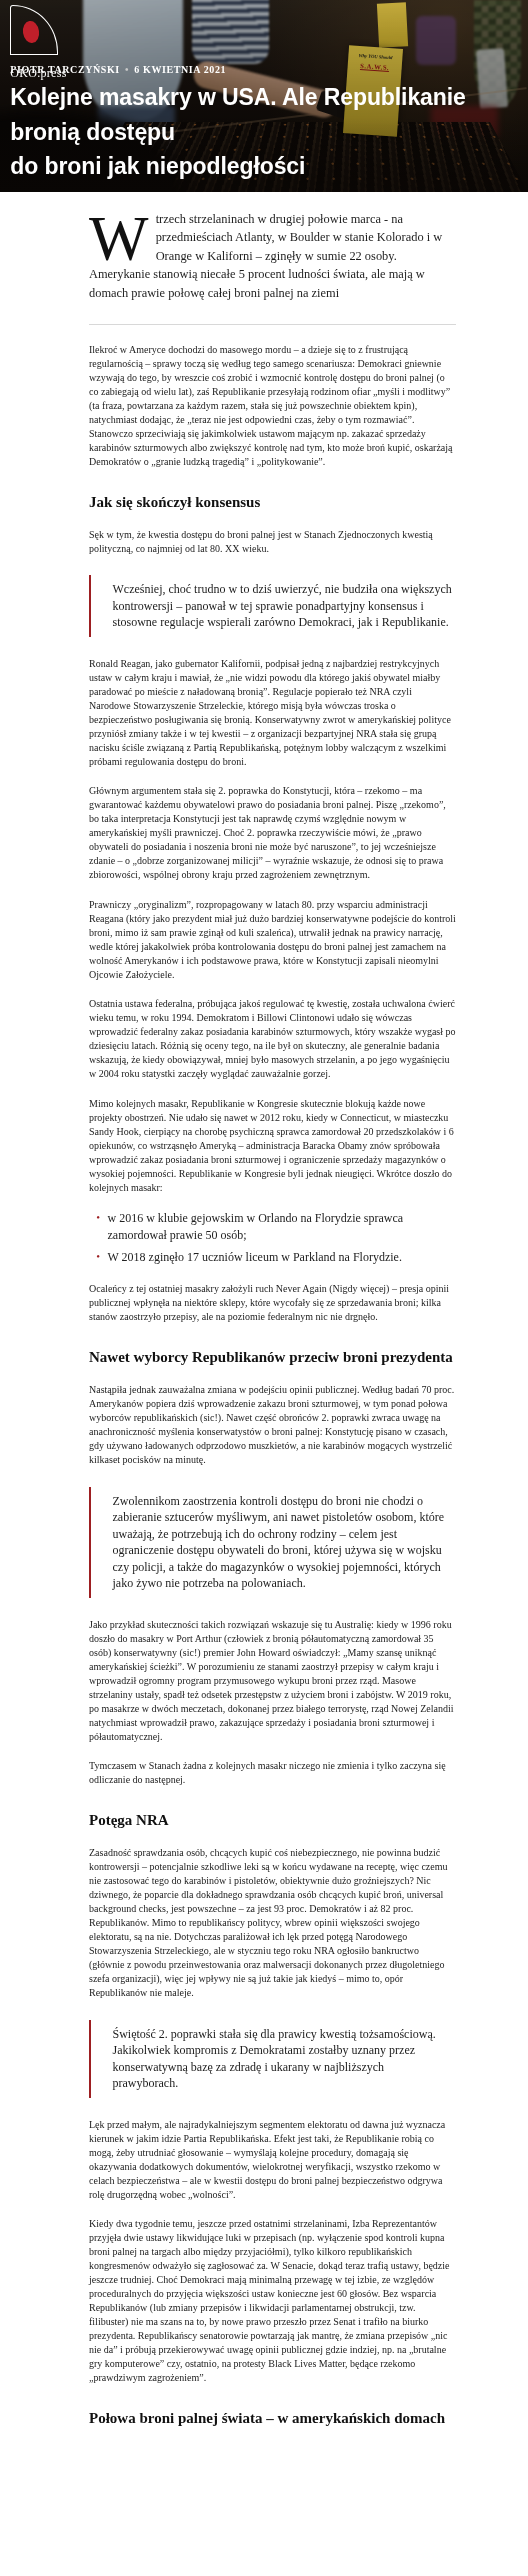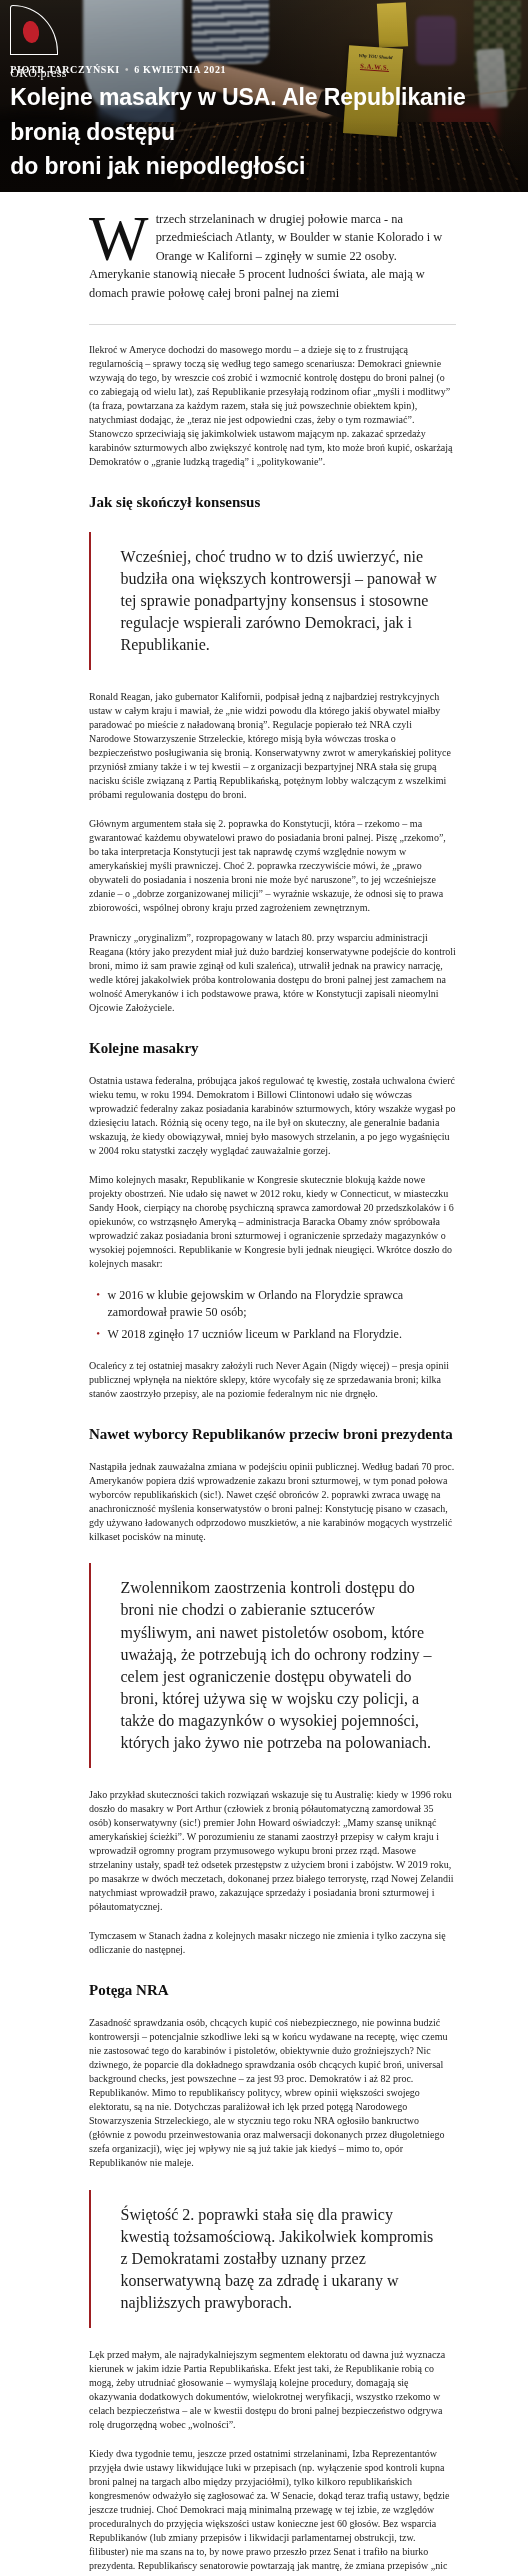--- a/index.html
+++ b/index.html
@@ -71,21 +71,21 @@
 
   
   .content{width:367px;margin-left:89px;padding-bottom:20.6px;}
   .lead{margin-top:17.5px;font-size:12.4px;line-height:1.5;color:#1d1d1d;}
   .dropcap{float:left;font-size:63px;line-height:.78;padding:5.2px 7.2px 0 0;color:#111;}
   .divider{border:none;border-top:0.5px solid #d8d8d8;margin:21.6px 0 17.5px 0;}
 
   .p{font-size:10px;line-height:1.4;margin:15.5px 0;color:#222;}
   h2.h{font-size:15px;line-height:1.3;font-weight:bold;color:#111;margin:24px 0 9.3px 0;}
   blockquote.q{margin:19.6px 0;border-left:2.6px solid #9d1f22;padding:2.1px 0 2.1px 17.5px;}
-  blockquote.q p{margin:12px;font-size:16px;line-height:1.38;color:#1c1c1c;}
+  blockquote.q p{margin:4px;font-size:12px;line-height:1.38;color:#1c1c1c;}
   ul.bullets{list-style:none;margin:14.4px 0;padding:0 0 0 18.5px;}
   ul.bullets li{position:relative;font-size:12px;line-height:1.42;margin:5.2px 0;}
   ul.bullets li::before{content:"\2022";color:#9d1f22;position:absolute;left:-11.3px;top:0;
     font-size:10.8px;}
 </style>
 </head>
 <body>
 
 <div class="page">
 
@@ -133,30 +133,30 @@
       <span class="dropcap">W</span>
       <span>trzech strzelaninach w drugiej połowie marca - na przedmieściach Atlanty, w Boulder w stanie Kolorado i w Orange w Kaliforni – zginęły w sumie 22 osoby. Amerykanie stanowią niecałe 5 procent ludności świata, ale mają w domach prawie połowę całej broni palnej na ziemi</span>
     </div>
 
     <hr class="divider">
 
     <p class="p">Ilekroć w Ameryce dochodzi do masowego mordu – a dzieje się to z frustrującą regularnością – sprawy toczą się według tego samego scenariusza: Demokraci gniewnie wzywają do tego, by wreszcie coś zrobić i wzmocnić kontrolę dostępu do broni palnej (o co zabiegają od wielu lat), zaś Republikanie przesyłają rodzinom ofiar „myśli i modlitwy” (ta fraza, powtarzana za każdym razem, stała się już powszechnie obiektem kpin), natychmiast dodając, że „teraz nie jest odpowiedni czas, żeby o tym rozmawiać”. Stanowczo sprzeciwiają się jakimkolwiek ustawom mającym np. zakazać sprzedaży karabinów szturmowych albo zwiększyć kontrolę nad tym, kto może broń kupić, oskarżają Demokratów o „granie ludzką tragedią” i „politykowanie”.</p>
 
     <h2 class="h">Jak się skończył konsensus</h2>
 
+    <p class="p">Sęk w tym, że kwestia dostępu do broni palnej jest w Stanach Zjednoczonych kwestią polityczną, co najmniej od lat 80. XX wieku.</p>
 
     <blockquote class="q">
       <p>Wcześniej, choć trudno w to dziś uwierzyć, nie budziła ona większych kontrowersji – panował w tej sprawie ponadpartyjny konsensus i stosowne regulacje wspierali zarówno Demokraci, jak i Republikanie.</p>
     </blockquote>
 
     <p class="p">Ronald Reagan, jako gubernator Kalifornii, podpisał jedną z najbardziej restrykcyjnych ustaw w całym kraju i mawiał, że „nie widzi powodu dla którego jakiś obywatel miałby paradować po mieście z naładowaną bronią”. Regulacje popierało też NRA czyli Narodowe Stowarzyszenie Strzeleckie, którego misją była wówczas troska o bezpieczeństwo posługiwania się bronią. Konserwatywny zwrot w amerykańskiej polityce przyniósł zmiany także i w tej kwestii – z organizacji bezpartyjnej NRA stała się grupą nacisku ściśle związaną z Partią Republikańską, potężnym lobby walczącym z wszelkimi próbami regulowania dostępu do broni.</p>
     <p class="p">Głównym argumentem stała się 2. poprawka do Konstytucji, która – rzekomo – ma gwarantować każdemu obywatelowi prawo do posiadania broni palnej. Piszę „rzekomo”, bo taka interpretacja Konstytucji jest tak naprawdę czymś względnie nowym w amerykańskiej myśli prawniczej. Choć 2. poprawka rzeczywiście mówi, że „prawo obywateli do posiadania i noszenia broni nie może być naruszone”, to jej wcześniejsze zdanie – o „dobrze zorganizowanej milicji” – wyraźnie wskazuje, że odnosi się to prawa zbiorowości, wspólnej obrony kraju przed zagrożeniem zewnętrznym.</p>
     <p class="p">Prawniczy „oryginalizm”, rozpropagowany w latach 80. przy wsparciu administracji Reagana (który jako prezydent miał już dużo bardziej konserwatywne podejście do kontroli broni, mimo iż sam prawie zginął od kuli szaleńca), utrwalił jednak na prawicy narrację, wedle której jakakolwiek próba kontrolowania dostępu do broni palnej jest zamachem na wolność Amerykanów i ich podstawowe prawa, które w Konstytucji zapisali nieomylni Ojcowie Założyciele.</p>
 
-    <h2 class="h">Kolejne masakry</h2>
 
     <p class="p">Ostatnia ustawa federalna, próbująca jakoś regulować tę kwestię, została uchwalona ćwierć wieku temu, w roku 1994. Demokratom i Billowi Clintonowi udało się wówczas wprowadzić federalny zakaz posiadania karabinów szturmowych, który wszakże wygasł po dziesięciu latach. Różnią się oceny tego, na ile był on skuteczny, ale generalnie badania wskazują, że kiedy obowiązywał, mniej było masowych strzelanin, a po jego wygaśnięciu w 2004 roku statystki zaczęły wyglądać zauważalnie gorzej.</p>
     <p class="p">Mimo kolejnych masakr, Republikanie w Kongresie skutecznie blokują każde nowe projekty obostrzeń. Nie udało się nawet w 2012 roku, kiedy w Connecticut, w miasteczku Sandy Hook, cierpiący na chorobę psychiczną sprawca zamordował 20 przedszkolaków i 6 opiekunów, co wstrząsnęło Ameryką – administracja Baracka Obamy znów spróbowała wprowadzić zakaz posiadania broni szturmowej i ograniczenie sprzedaży magazynków o wysokiej pojemności. Republikanie w Kongresie byli jednak nieugięci. Wkrótce doszło do kolejnych masakr:</p>
 
     <ul class="bullets">
       <li>w 2016 w klubie gejowskim w Orlando na Florydzie sprawca zamordował prawie 50 osób;</li>
       <li>W 2018 zginęło 17 uczniów liceum w Parkland na Florydzie.</li>
     </ul>
 
     <p class="p">Ocaleńcy z tej ostatniej masakry założyli ruch Never Again (Nigdy więcej) – presja opinii publicznej wpłynęła na niektóre sklepy, które wycofały się ze sprzedawania broni; kilka stanów zaostrzyło przepisy, ale na poziomie federalnym nic nie drgnęło.</p>

